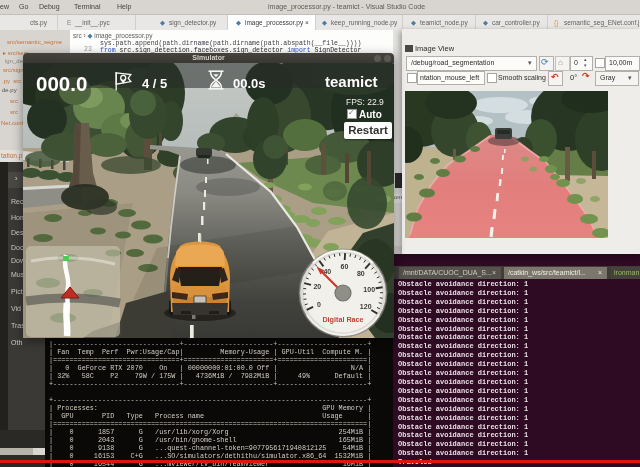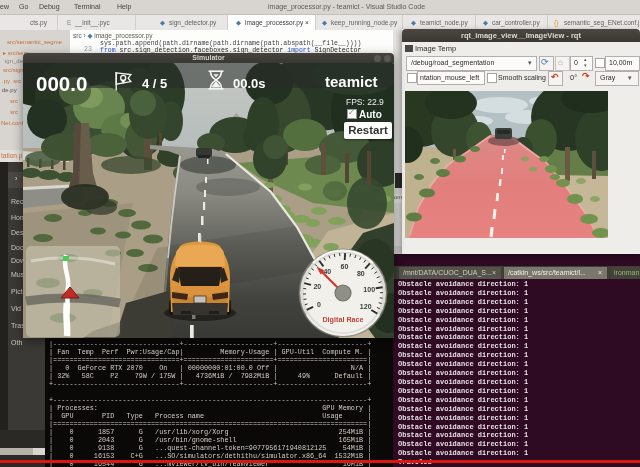--- a/index.html
+++ b/index.html
@@ -152,23 +152,22 @@
 Obstacle avoidance direction: 1
 Obstacle avoidance direction: 1
 Obstacle avoidance direction: 1
 Obstacle avoidance direction: 1
 Obstacle avoidance direction: 1
 Traveled
 </pre>
   </div>
 
   <div class="abs" id="rqt" style="left:402px;top:29px;width:238px;height:225px;background:#efedea;box-shadow:-2px 2px 6px rgba(0,0,0,0.35);">
-    <div class="abs" style="left:0;top:0;width:238px;height:13px;background:linear-gradient(#4b4843,#3a3833);color:#dedad1;font-size:7.5px;font-weight:bold;text-align:center;border-radius:4px 4px 0 0;"><span style="position:relative;top:2px;">rqt_image_view__ImageView - rqt</span></div>
     <div class="abs" style="left:3px;top:16px;width:8px;height:7px;background:#4a4845;"></div>
-    <div class="abs" style="left:13px;top:15px;font-size:7.5px;color:#2d2b28;">Image Temp</div>
+    <div class="abs" style="left:13px;top:15px;font-size:7.5px;color:#2d2b28;">Image View</div>
 
     <div class="abs" style="left:4px;top:27px;width:129px;height:13px;background:#fcfbfa;border:1px solid #b3b0ab;font-size:7px;color:#2d2b28;">
         <span class="abs" style="left:4px;top:2px;">/debug/road_segmentation</span>
         <span class="abs" style="left:121px;top:2px;color:#555;">▾</span>
       </div>
     <div class="abs" style="left:137px;top:27px;width:13px;height:13px;background:#f5f4f2;border:1px solid #b3b0ab;color:#3a7abf;font-size:9px;">
         <span class="abs" style="left:1px;top:0px;">⟳</span>
       </div>
     <div class="abs" style="left:153px;top:27px;width:13px;height:13px;background:#f5f4f2;border:1px solid #c5c2bd;color:#8a8884;font-size:8px;">
         <span class="abs" style="left:2px;top:1px;">⌂</span>

